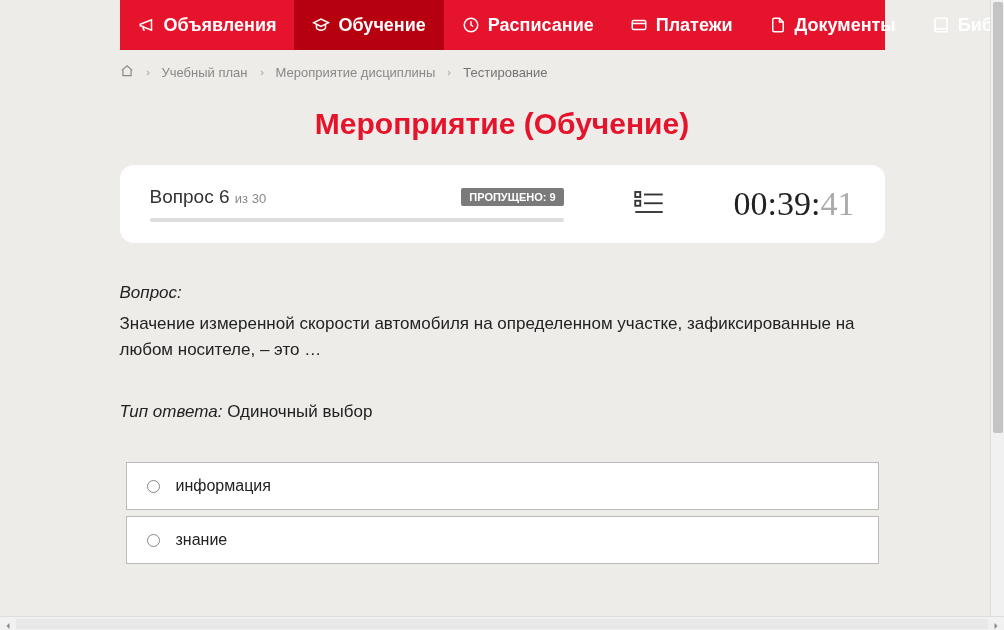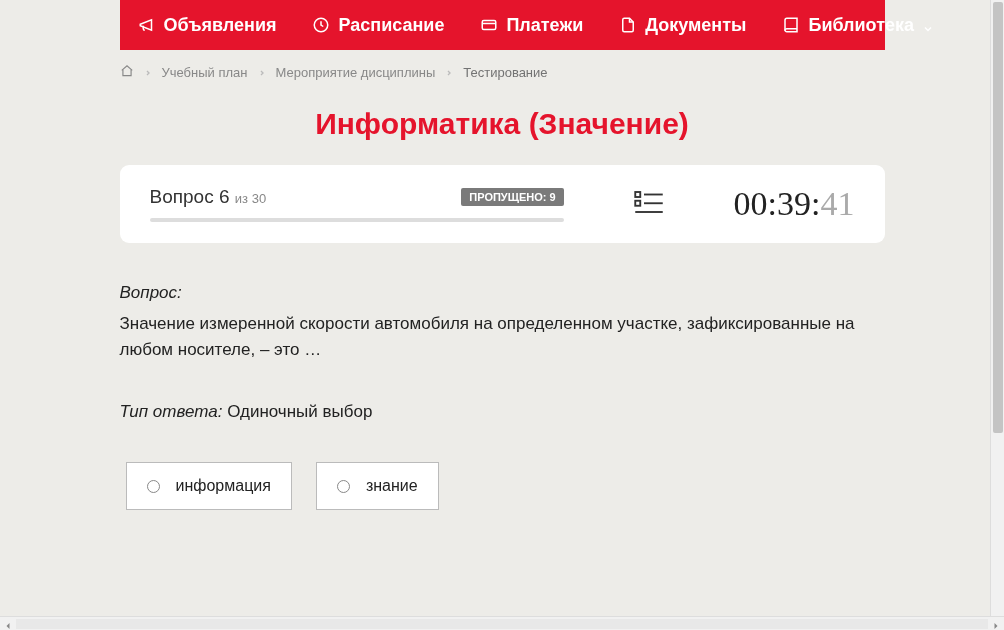--- a/index.html
+++ b/index.html
@@ -64,21 +64,21 @@
   font-weight: 700;
   margin: 12px 0 24px;
 }
 .status-panel {
   background: #fff;
   margin: 0 30px;
   padding: 20px 30px;
   display: flex;
   align-items: center;
   justify-content: space-between;
-  border-radius: 9px;
+  border-radius: 14px;
 }
 .status-left {
   flex: 1;
   max-width: 540px;
 }
 .status-line1 {
   display: flex;
   align-items: center;
   justify-content: space-between;
   margin-bottom: 10px;
@@ -140,22 +140,22 @@
   font-size: 17px;
   color: #222;
   margin-bottom: 40px;
 }
 .ans-type-line .atl {
   font-style: italic;
   font-weight: 400;
 }
 .options {
   display: flex;
-  flex-direction: row;
-  gap: 24px;
+  flex-direction: column;
+  gap: 6px;
   padding: 0 6px;
 }
 .option {
   border: 1px solid #bbb;
   background: #fff;
   padding: 14px 20px;
   display: flex;
   align-items: center;
   gap: 16px;
   font-size: 16px;
@@ -217,20 +217,29 @@
 
   <div class="topnav">
     <div class="topnav-item">
       <span class="nav-icon">
         <svg viewBox="0 0 24 24" fill="none" stroke="white" stroke-width="2">
             <path d="M3 11l15-6v14L3 13v-2z"></path>
             <path d="M7 13v4a2 2 0 0 0 2 2"></path>
           </svg>
       </span>
       <span>Объявления</span>
+    </div>
+    <div class="topnav-item active">
+      <span class="nav-icon">
+        <svg viewBox="0 0 24 24" fill="none" stroke="white" stroke-width="2">
+            <path d="M22 9L12 4 2 9l10 5 10-5z"></path>
+            <path d="M6 11v5c0 1 3 3 6 3s6-2 6-3v-5"></path>
+          </svg>
+      </span>
+      <span>Обучение</span>
     </div>
     <div class="topnav-item">
       <span class="nav-icon">
         <svg viewBox="0 0 24 24" fill="none" stroke="white" stroke-width="2">
             <circle cx="12" cy="12" r="9"></circle>
             <path d="M12 7v5l3 2"></path>
           </svg>
       </span>
       <span>Расписание</span>
     </div>
@@ -288,21 +297,21 @@
     </span>
     <span class="crumb">Мероприятие дисциплины</span>
     <span class="sep">
       <svg viewBox="0 0 24 24" fill="none" stroke="currentColor" stroke-width="4">
           <path d="M9 6l6 6-6 6"></path>
         </svg>
     </span>
     <span class="crumb current">Тестирование</span>
   </div>
 
-  <h1 class="page-title">Информатика (Значение)</h1>
+  <h1 class="page-title">Мероприятие (Обучение)</h1>
 
   <div class="status-panel">
     <div class="status-left">
       <div class="status-line1">
         <div class="question-indicator">
           <span>Вопрос</span>
           <span>6</span>
           <span class="qof">
             <span>из</span>
             <span>30</span>

